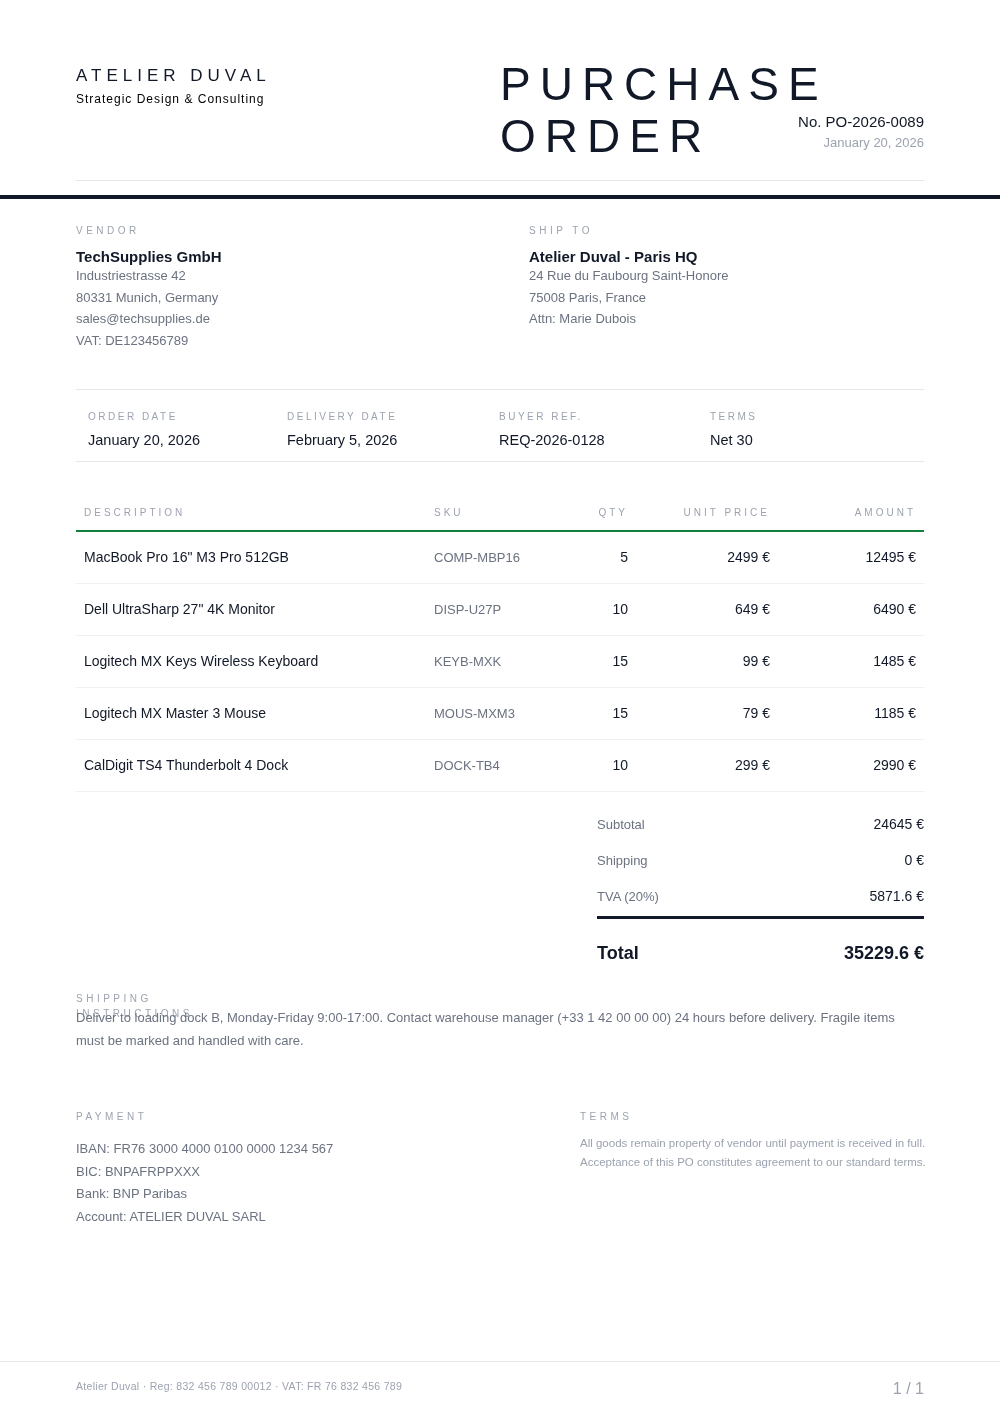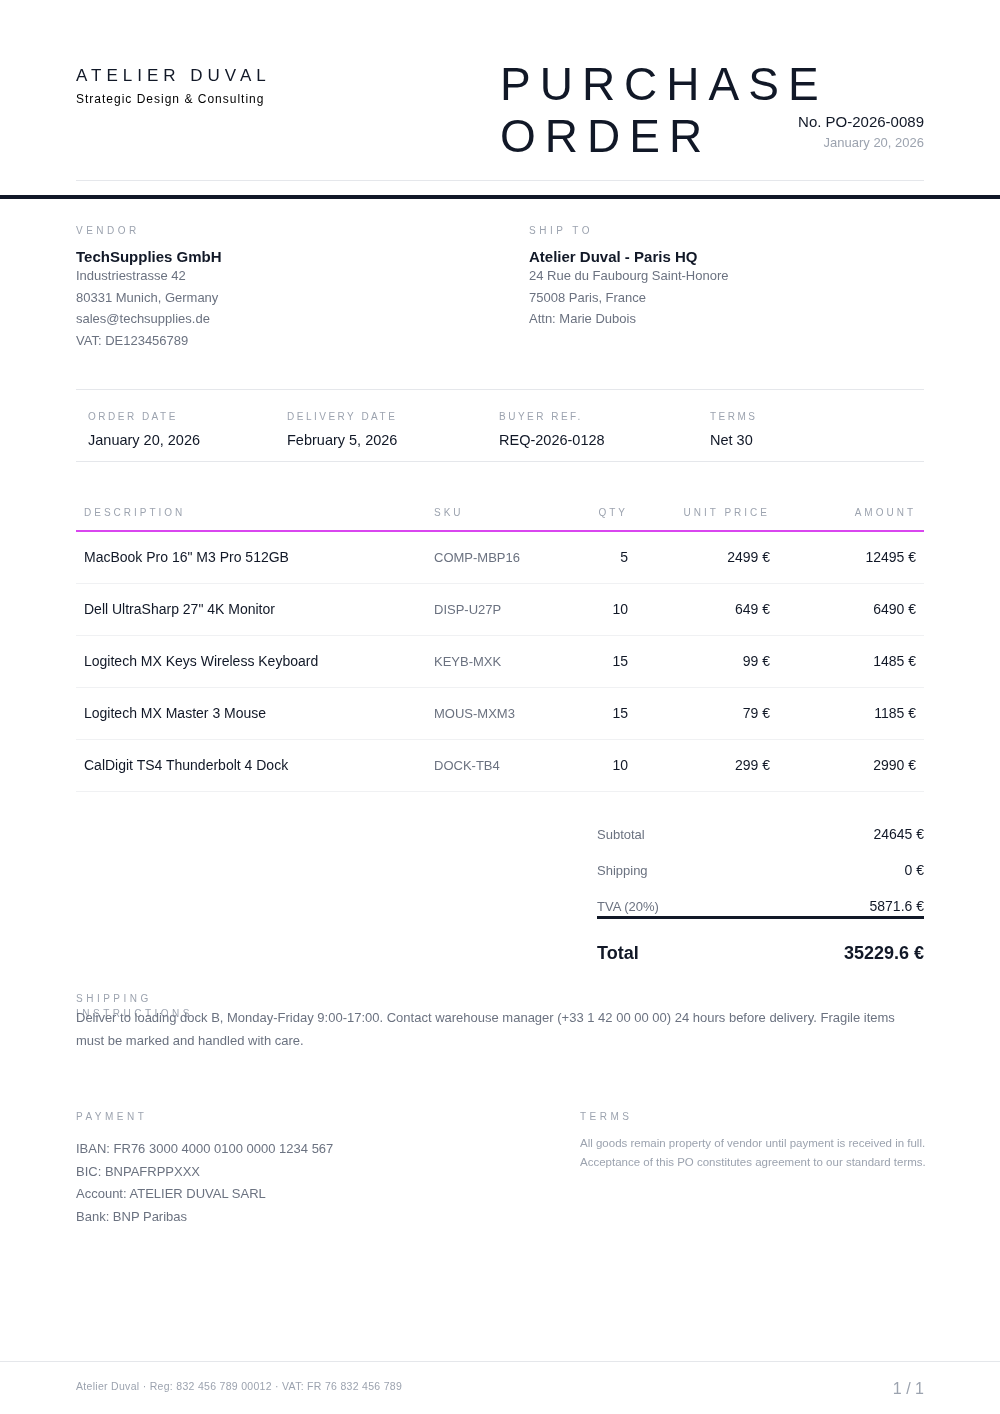--- a/index.html
+++ b/index.html
@@ -20,27 +20,27 @@
     .party { position: absolute; top: 219px; }
     .party .name { font-size: 15px; font-weight: 700; margin-top: 12px; color: #111827; }
     .party .line { font-size: 13px; color: #6b7280; line-height: 21.5px; }
     .party .lines { }
 
     .meta { position: absolute; top: 405px; }
     .meta .label { letter-spacing: 2.5px; }
     .meta .value { font-size: 14.5px; color: #111827; margin-top: 10px; }
 
     table.items { position: absolute; left: 76px; top: 495px; width: 848px; border-collapse: collapse; }
-    table.items th { font-size: 10px; letter-spacing: 3px; color: #9ca3af; font-weight: 400; height: 36px; border-bottom: 2px solid #d946ef; padding: 0 8px; text-align: left; }
+    table.items th { font-size: 10px; letter-spacing: 3px; color: #9ca3af; font-weight: 400; height: 36px; border-bottom: 2px solid #15803d; padding: 0 8px; text-align: left; }
     table.items td { height: 52px; border-bottom: 1px solid #f0f1f3; padding: 0 8px; font-size: 14px; color: #111827; }
     table.items td.sku { color: #6b7280; font-size: 13px; }
     .r { text-align: right !important; }
 
     .totals { position: absolute; left: 597px; top: 806px; width: 327px; }
-    .trow { display: flex; justify-content: space-between; height: 36px; align-items: flex-end; gap: 19px; }
+    .trow { display: flex; justify-content: space-between; height: 36px; align-items: center; gap: 19px; }
     .trow .tl { font-size: 13px; color: #6b7280; }
     .trow .tv { font-size: 14px; color: #111827; }
     .tdivider { height: 3px; background: #111827; margin-top: 2px; }
     .grand { display: flex; justify-content: space-between; margin-top: 24px; }
     .grand .tl, .grand .tv { font-size: 18px; font-weight: 700; color: #111827; }
 
     .ship-label { position: absolute; left: 76px; top: 985px; width: 150px; line-height: 15px; }
     .ship-text { position: absolute; left: 76px; top: 1006px; width: 850px; font-size: 13px; color: #6b7280; line-height: 23px; }
 
     .pay { position: absolute; left: 76px; top: 1105px; }
@@ -186,22 +186,22 @@
 </div>
 
 <div class="label ship-label">SHIPPING INSTRUCTIONS</div>
 <div class="ship-text">Deliver to loading dock B, Monday-Friday 9:00-17:00. Contact warehouse manager (+33 1 42 00 00 00) 24 hours before delivery. Fragile items must be marked and handled with care.</div>
 
 <div class="pay">
   <div class="label">PAYMENT</div>
   <div class="lines">
     <div class="line">IBAN: FR76 3000 4000 0100 0000 1234 567</div>
     <div class="line">BIC: BNPAFRPPXXX</div>
+    <div class="line">Bank: BNP Paribas</div>
     <div class="line">Account: ATELIER DUVAL SARL</div>
-    <div class="line">Bank: BNP Paribas</div>
   </div>
 </div>
 
 <div class="terms">
   <div class="label">TERMS</div>
   <div class="text">All goods remain property of vendor until payment is received in full. Acceptance of this PO constitutes agreement to our standard terms.</div>
 </div>
 
 <div class="footer-rule"></div>
 <div class="footer-left">Atelier Duval · Reg: 832 456 789 00012 · VAT: FR 76 832 456 789</div>

